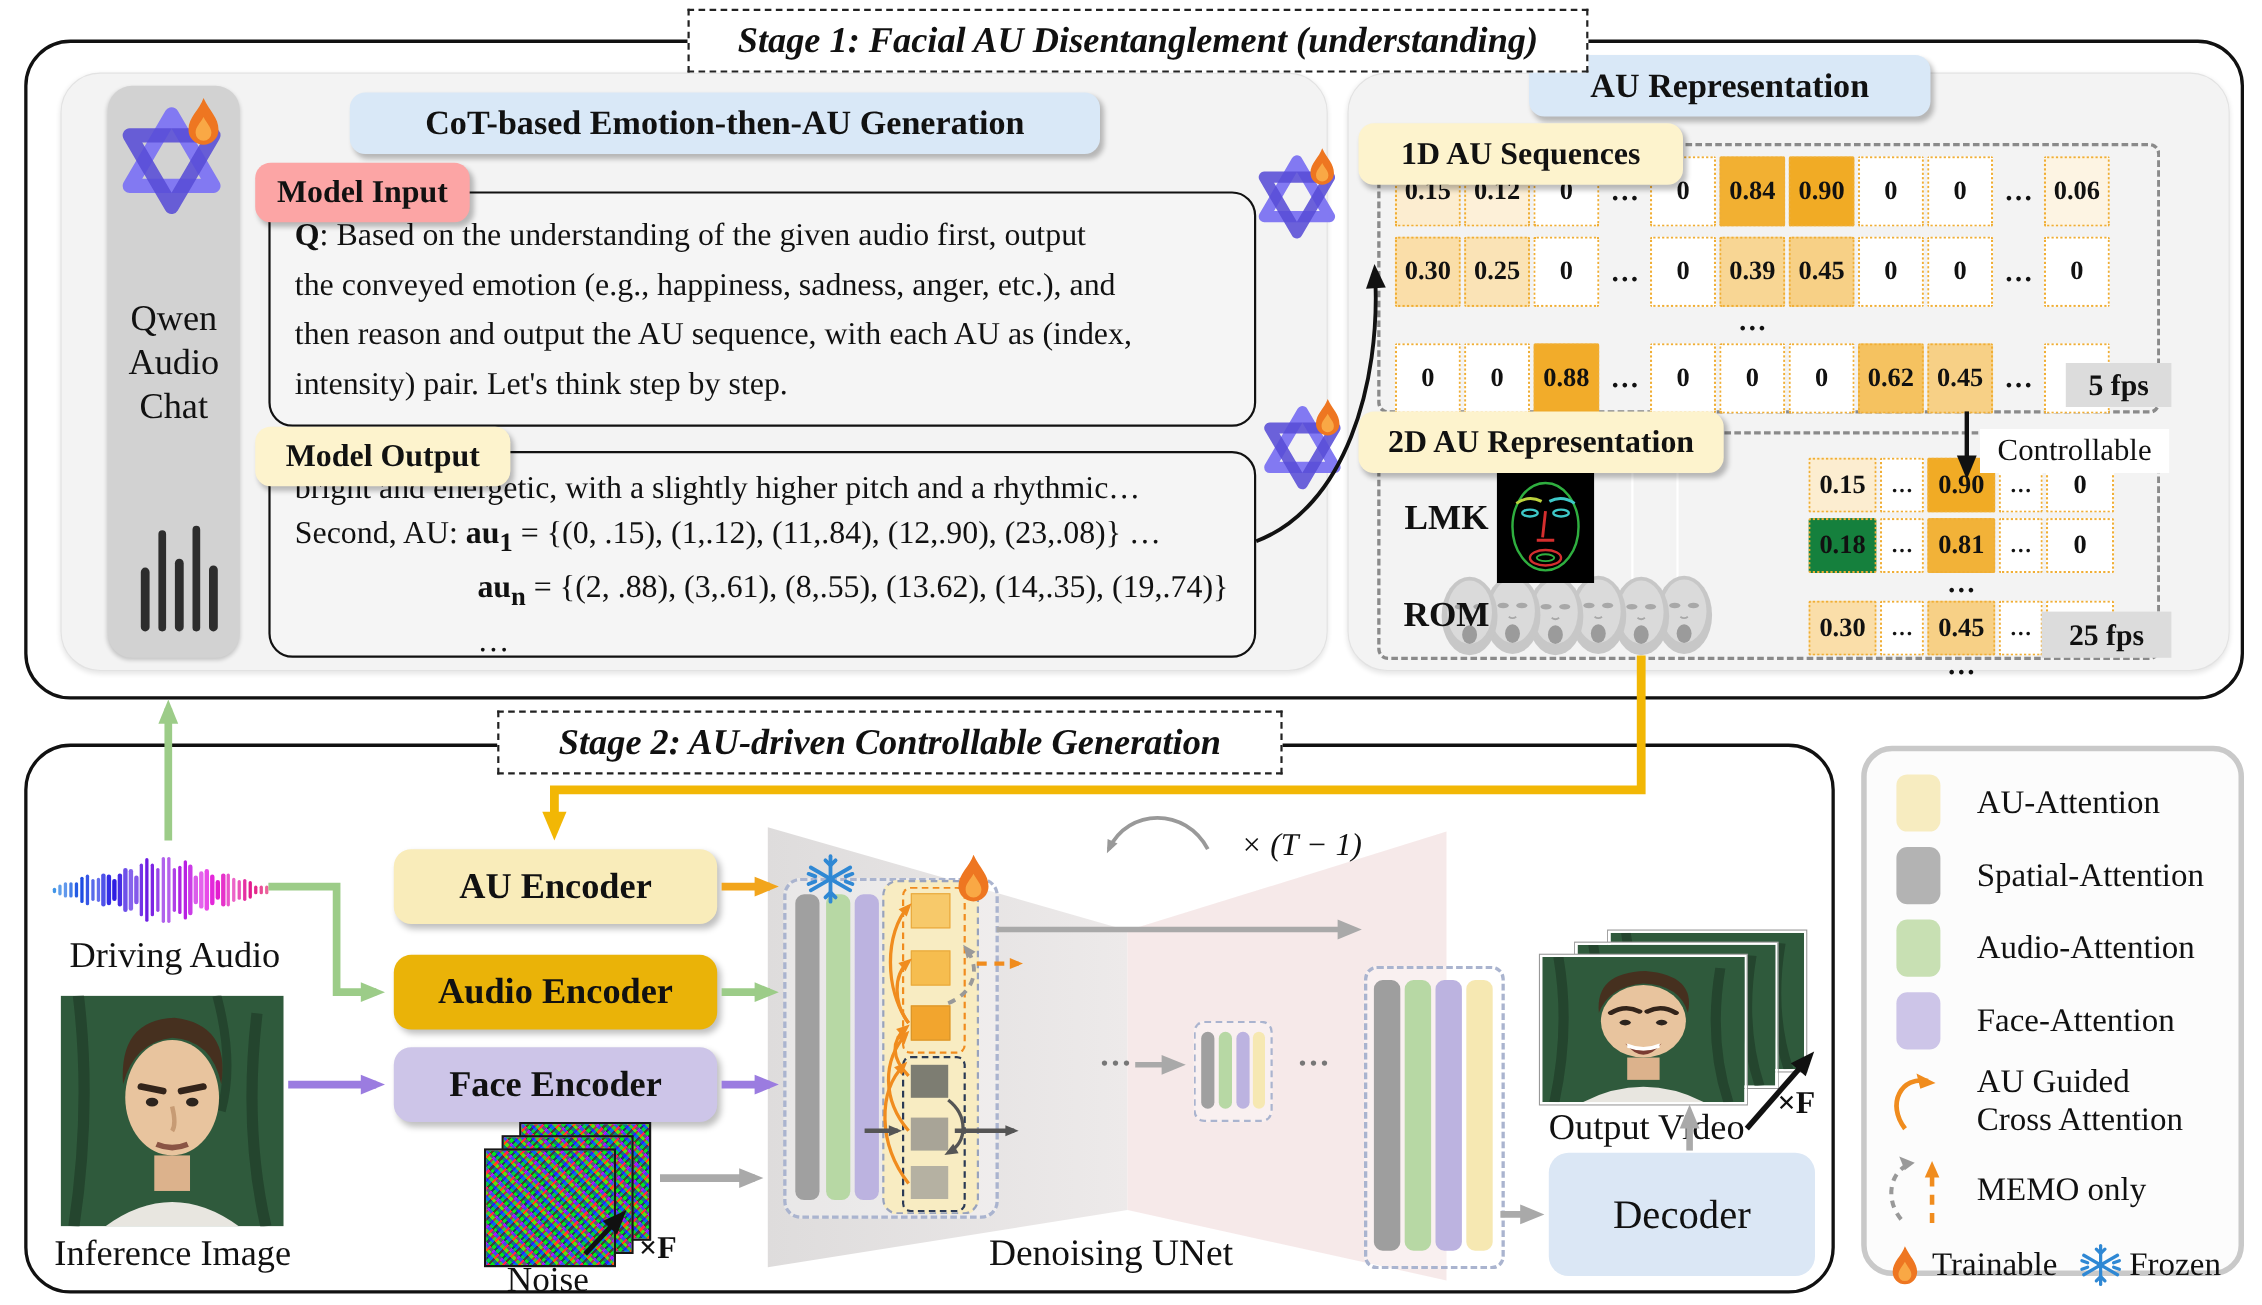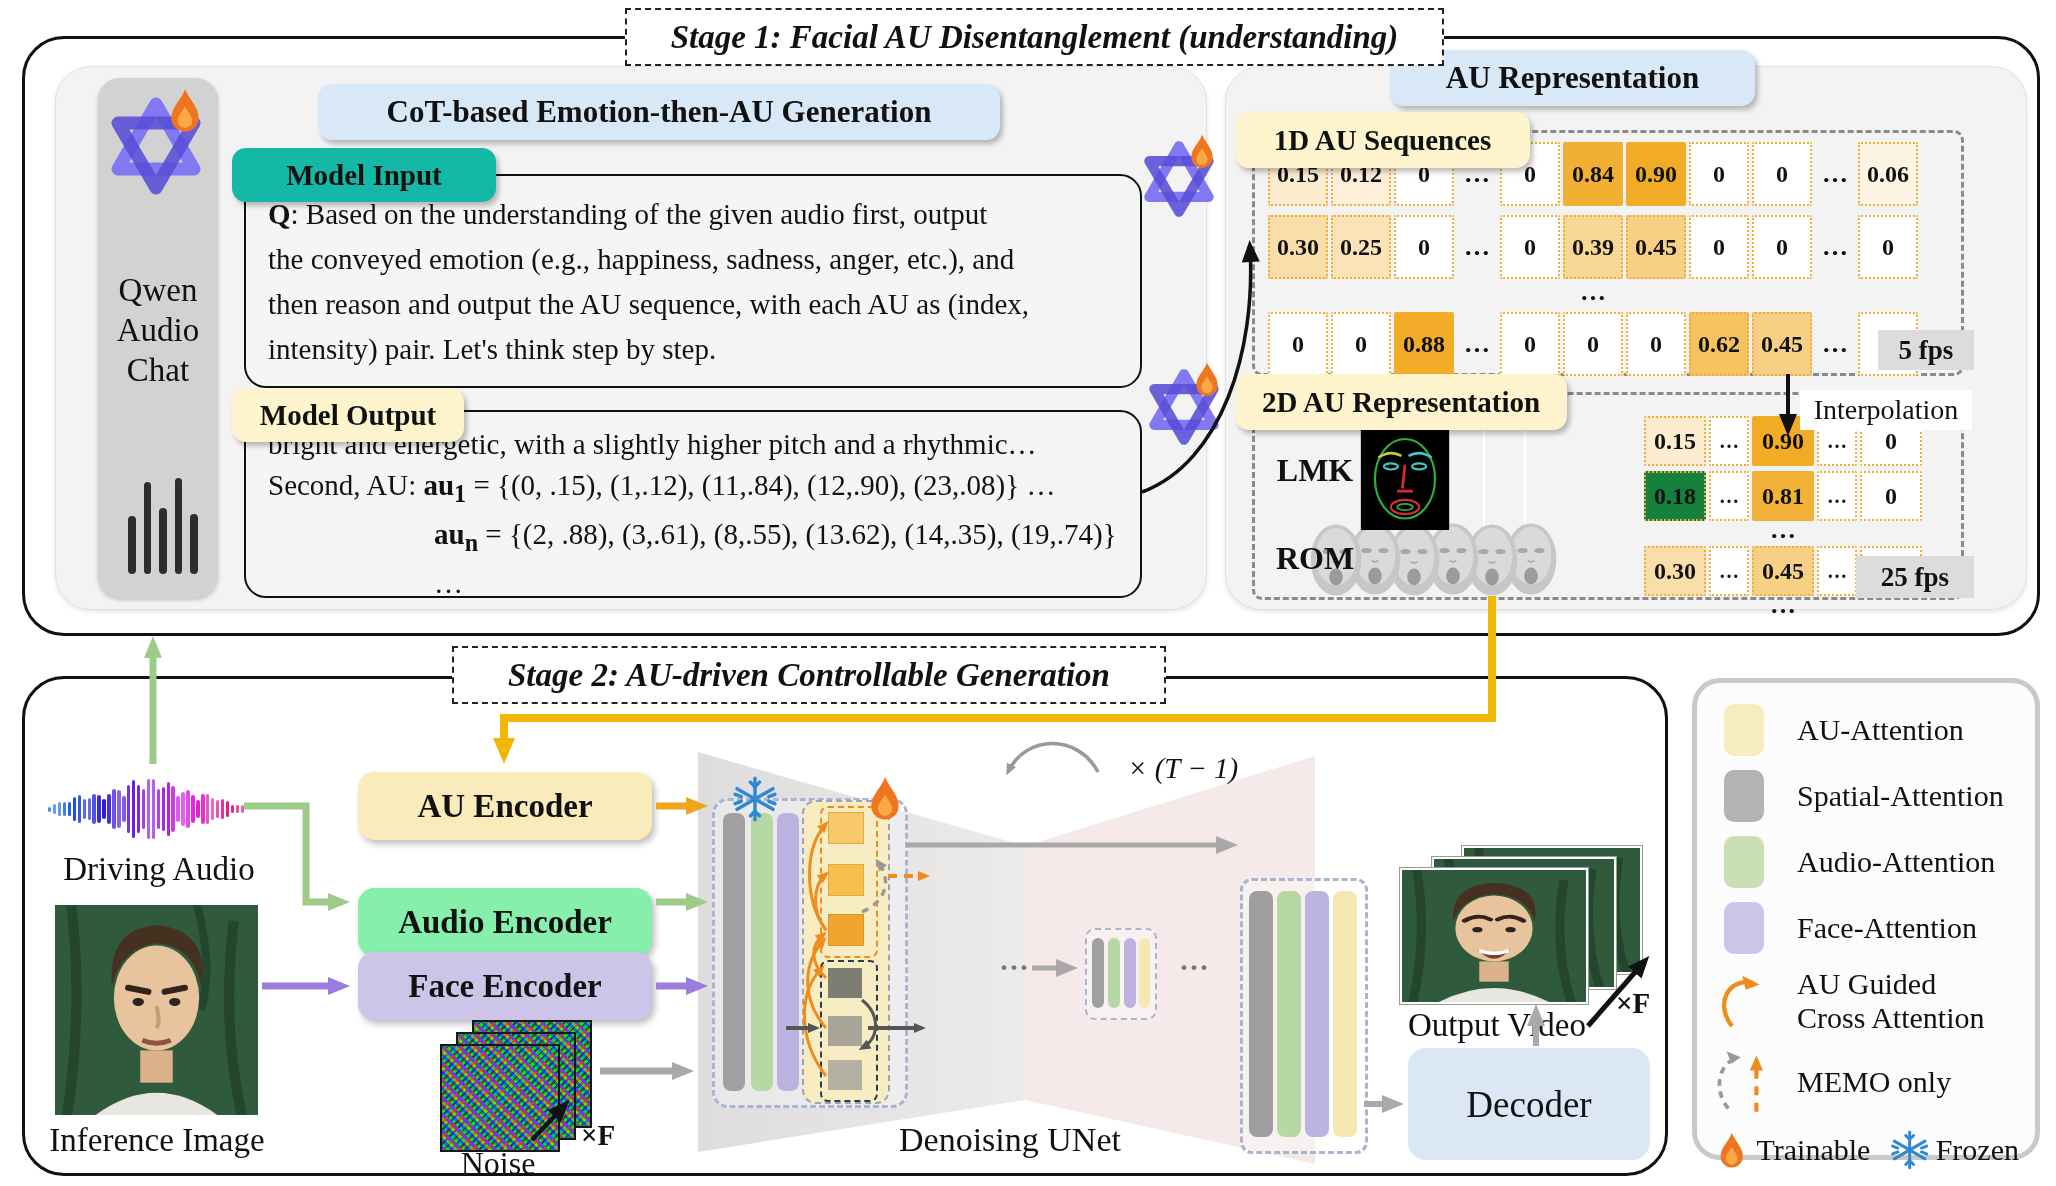--- a/index.html
+++ b/index.html
@@ -168,21 +168,21 @@
       <div style="height:92px"></div>
       <div style="height:66px"></div>
       <div style="height:96px"></div>
       <div style="height:60px"></div>
   </div>
 
   <div class="abs bluehead" style="left: 318px; top: 84px; width: 682px; height: 56px; background: rgb(217, 232, 247); align-items: center;">
     <span>CoT-based Emotion-then-AU Generation</span>
   </div>
 
-  <div class="abs ytag" style="left: 232px; top: 148px; width: 264px; height: 54px; background: #14b8a6;">
+  <div class="abs ytag" style="left: 232px; top: 148px; width: 195px; height: 54px; background: #fca5a5;">
     <span>Model Input</span>
   </div>
   <div class="abs iobox" style="left:244px;top:174px;width:894px;height:210px;"></div>
   <div class="abs iotext" style="left:268px;top:192px;width:860px;">
     <div><b>Q</b><span>: Based on the understanding of the given audio first, output</span></div>
     <div>the conveyed emotion (e.g., happiness, sadness, anger, etc.), and</div>
     <div>then reason and output the AU sequence, with each AU as (index,</div>
     <div>intensity) pair. Let's think step by step.</div>
   </div>
   <svg class="abs" style="left:1140px;top:140px;z-index:5" width="78" height="78">
@@ -261,21 +261,21 @@
         <div class="gcell" style="width: 56px; height: 60px; background: rgb(247, 208, 134);">0.45</div>
         <div class="gdots" style="width: 40px;">…</div>
         <div class="gcell" style="width: 56px; height: 60px; background: rgb(255, 255, 255);">0</div>
       </div>
     </div>
   <div class="abs fps" style="left:1878px;top:330px;width:96px;height:40px;">
     <span>5 fps</span>
   </div>
 
   <div class="abs lbl" style="left:1800px;top:390px;width:172px;height:40px;background:#fff;font-size:28px;">
-    <span>Interpolation</span>
+    <span>Controllable</span>
   </div>
 
   <div class="abs ytag" style="left: 1235px; top: 374px; width: 332px; height: 56px; background: rgb(253, 243, 205);">
     <span>2D AU Representation</span>
   </div>
   <div class="abs dashbox" style="left:1252px;top:392px;width:706px;height:202px;"></div>
 
   <div class="abs lbl" style="left:1270px;top:452px;width:90px;height:36px;font-weight:bold;font-size:32px;">
     <span>LMK</span>
   </div>
@@ -401,21 +401,21 @@
   <svg class="abs" style="left:55px;top:905px;z-index:2" width="203" height="210" viewBox="0 0 100 104" preserveAspectRatio="none">
       <use href="#face-n"></use>
     </svg>
   <div class="abs lbl" style="left:15px;top:1120px;width:284px;height:40px;">
     <span>Inference Image</span>
   </div>
 
   <div class="abs enc" id="enc-au" style="left: 358px; top: 772px; width: 294px; height: 68px; background: rgb(249, 236, 186);">
     <span>AU Encoder</span>
   </div>
-  <div class="abs enc" id="enc-audio" style="left: 358px; top: 868px; width: 294px; height: 68px; background: #86efac; margin-top: 20px;">
+  <div class="abs enc" id="enc-audio" style="left: 358px; top: 868px; width: 294px; height: 68px; background: #eab308;">
     <span>Audio Encoder</span>
   </div>
   <div class="abs enc" id="enc-face" style="left: 358px; top: 952px; width: 294px; height: 68px; background: rgb(205, 197, 232);">
     <span>Face Encoder</span>
   </div>
 
   <div class="abs noise" style="left:472px;top:1020px;width:116px;height:104px;"></div>
   <div class="abs noise" style="left:456px;top:1032px;width:116px;height:104px;"></div>
   <div class="abs noise" style="left:440px;top:1044px;width:116px;height:104px;z-index:3"></div>
   <div class="abs lbl" style="left:436px;top:1144px;width:124px;height:38px;font-size:32px;">

